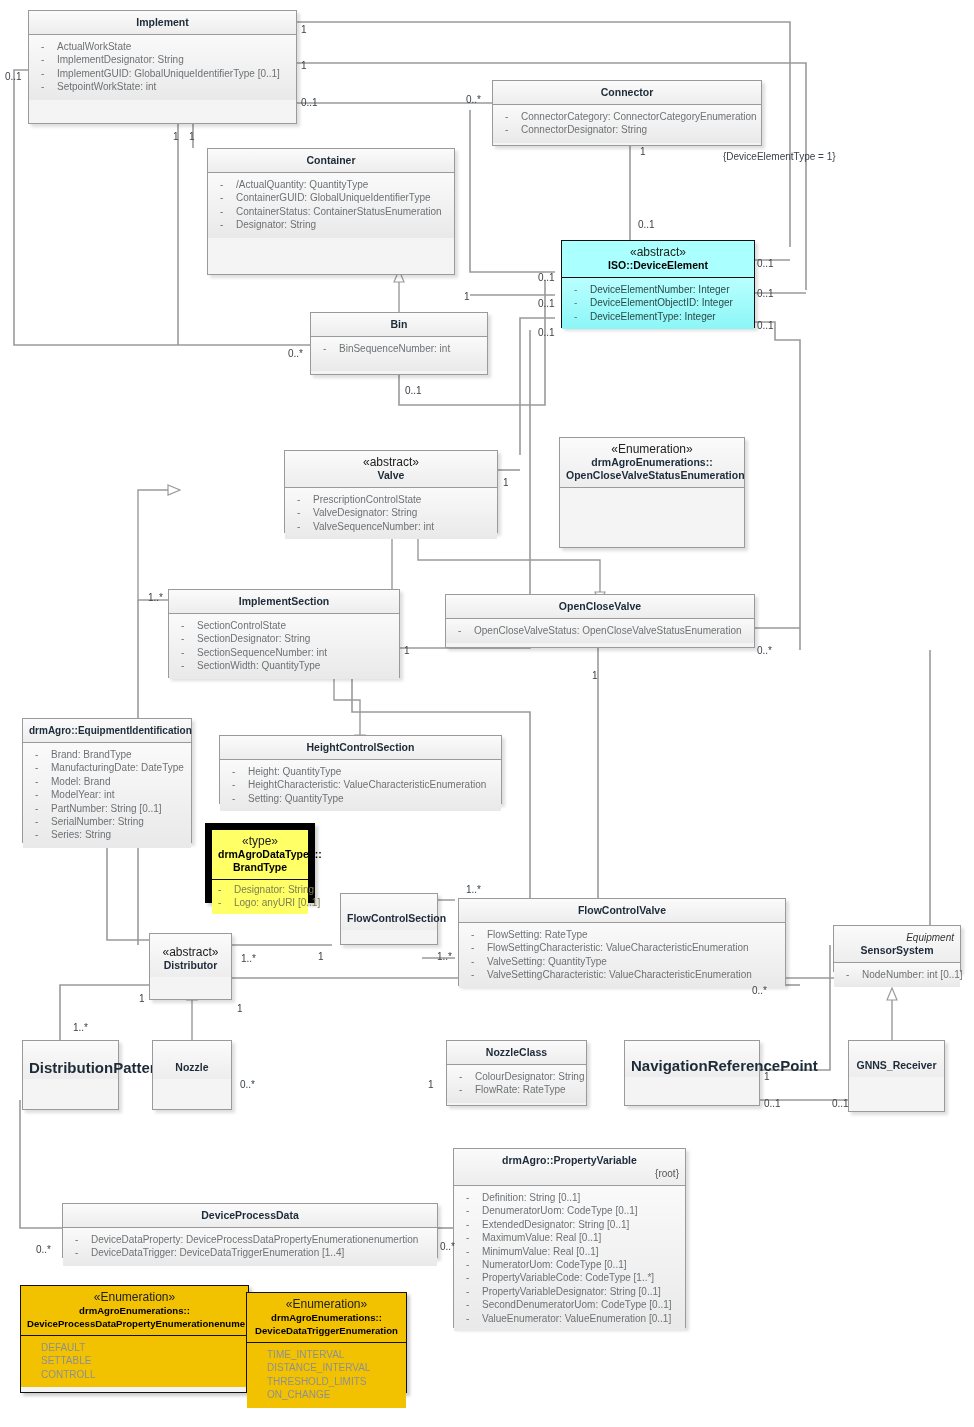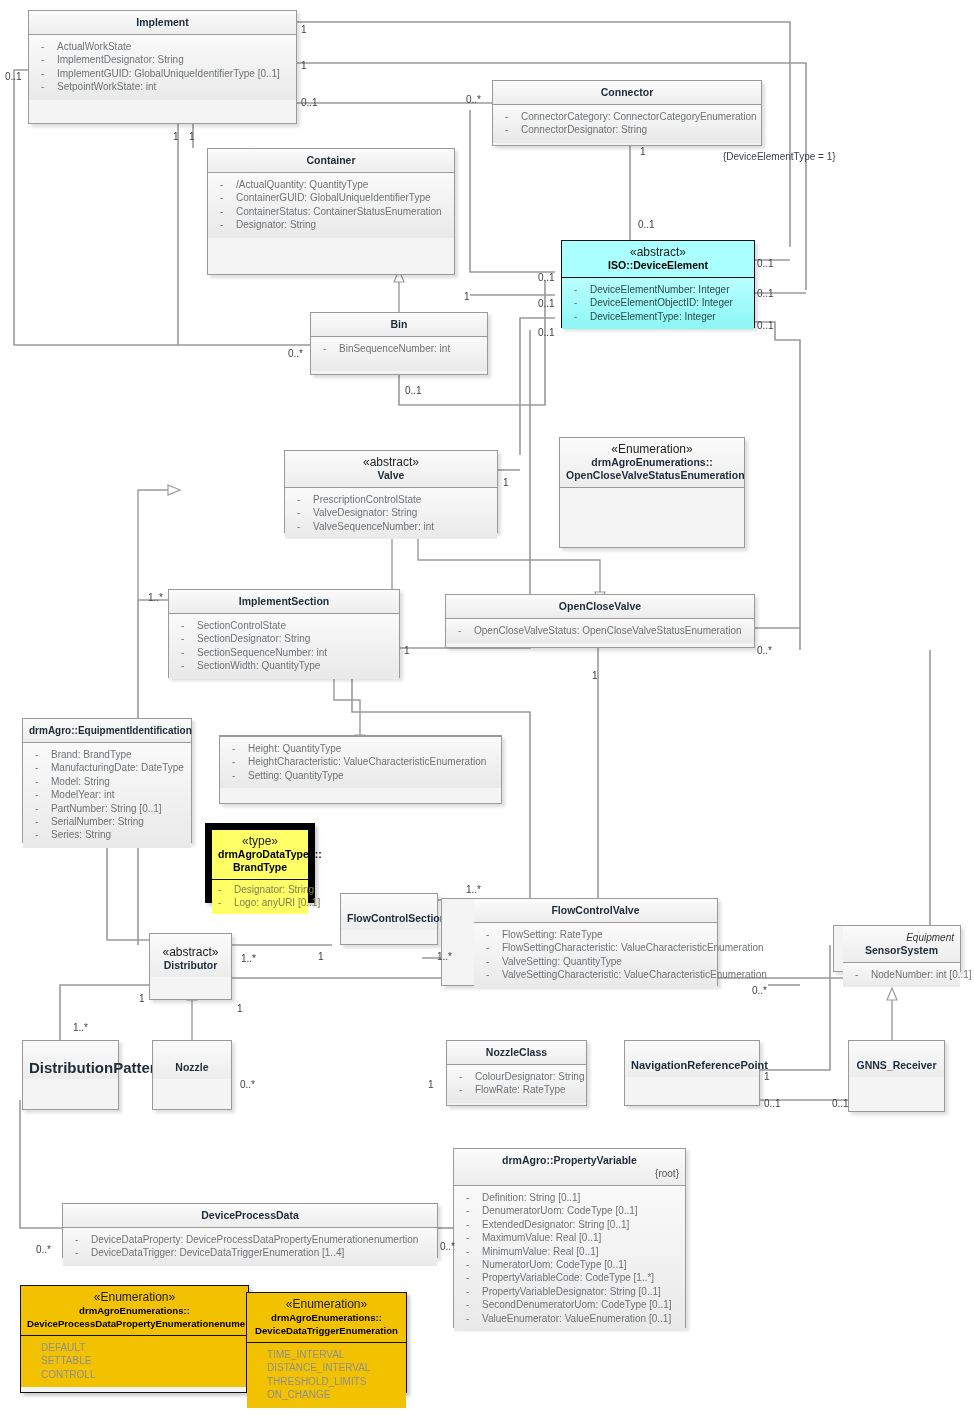--- a/index.html
+++ b/index.html
@@ -244,30 +244,31 @@
       </div>
   </div>
 
   <div class="cls" style="left:22px;top:718px;width:170px;height:125px;">
     <div class="hdr" style="font-size:10px;text-align:right;"><span>drmAgro::EquipmentIdentification</span></div>
     <div class="sep"></div>
     <div class="body">
         <ul>
       <li><span class="vis">-</span><span>Brand: BrandType</span></li>
       <li><span class="vis">-</span><span>ManufacturingDate: DateType</span></li>
-      <li><span class="vis">-</span><span>Model: String</span></li>
+      <li><span class="vis">-</span><span>Model: Brand</span></li>
       <li><span class="vis">-</span><span>ModelYear: int</span></li>
       <li><span class="vis">-</span><span>PartNumber: String [0..1]</span></li>
       <li><span class="vis">-</span><span>SerialNumber: String</span></li>
       <li><span class="vis">-</span><span>Series: String</span></li>
     </ul>
       </div>
   </div>
 
   <div class="cls" style="left:219px;top:735px;width:283px;height:69px;">
+    <div class="hdr"><span>HeightControlSection</span></div>
     <div class="sep"></div>
     <div class="body">
         <ul>
       <li><span class="vis">-</span><span>Height: QuantityType</span></li>
       <li><span class="vis">-</span><span>HeightCharacteristic: ValueCharacteristicEnumeration</span></li>
       <li><span class="vis">-</span><span>Setting: QuantityType</span></li>
     </ul>
       </div>
   </div>
 
@@ -283,34 +284,34 @@
       <li><span class="vis">-</span><span>Designator: String</span></li>
       <li><span class="vis">-</span><span>Logo: anyURI [0..1]</span></li>
     </ul>
       </div>
   </div>
 
   <div class="cls" style="left:324px;top:893px;width:98px;height:52px;margin-left:16px;">
     <div class="hdr" style="padding-top:18px;"><span>FlowControlSection</span></div>
   </div>
 
-  <div class="cls" style="left:441px;top:898px;width:277px;height:88px;padding-left:32px;">
+  <div class="cls" style="left:458px;top:898px;width:328px;height:88px;">
     <div class="hdr"><span>FlowControlValve</span></div>
     <div class="sep"></div>
     <div class="body">
         <ul>
       <li><span class="vis">-</span><span>FlowSetting: RateType</span></li>
       <li><span class="vis">-</span><span>FlowSettingCharacteristic: ValueCharacteristicEnumeration</span></li>
       <li><span class="vis">-</span><span>ValveSetting: QuantityType</span></li>
       <li><span class="vis">-</span><span>ValveSettingCharacteristic: ValueCharacteristicEnumeration</span></li>
     </ul>
       </div>
   </div>
 
-  <div class="cls" style="left:833px;top:925px;width:128px;height:47px;padding-left:9px;">
+  <div class="cls" style="left:833px;top:925px;width:128px;height:47px;">
     <div class="hdr">
       <span class="ital">Equipment</span>
       <span>SensorSystem</span>
     </div>
     <div class="sep"></div>
     <div class="body">
         <ul>
       <li><span class="vis">-</span><span>NodeNumber: int [0..1]</span></li>
     </ul>
       </div>
@@ -336,21 +337,21 @@
     <div class="sep"></div>
     <div class="body">
         <ul>
       <li><span class="vis">-</span><span>ColourDesignator: String</span></li>
       <li><span class="vis">-</span><span>FlowRate: RateType</span></li>
     </ul>
       </div>
   </div>
 
   <div class="cls" style="left:624px;top:1040px;width:136px;height:66px;">
-    <div class="hdr" style="padding-top:18px;font-size:11px;text-align:center;"><span>NavigationReferencePoint</span></div>
+    <div class="hdr" style="padding-top:18px;font-size:15px;text-align:center;"><span>NavigationReferencePoint</span></div>
   </div>
 
   <div class="cls" style="left:848px;top:1040px;width:97px;height:72px;">
     <div class="hdr" style="padding-top:18px;"><span>GNNS_Receiver</span></div>
   </div>
 
   <div class="cls" style="left:453px;top:1148px;width:233px;height:180px;">
     <div class="hdr">
       <span>drmAgro::PropertyVariable</span>
       <span class="rootmark">{root}</span>

